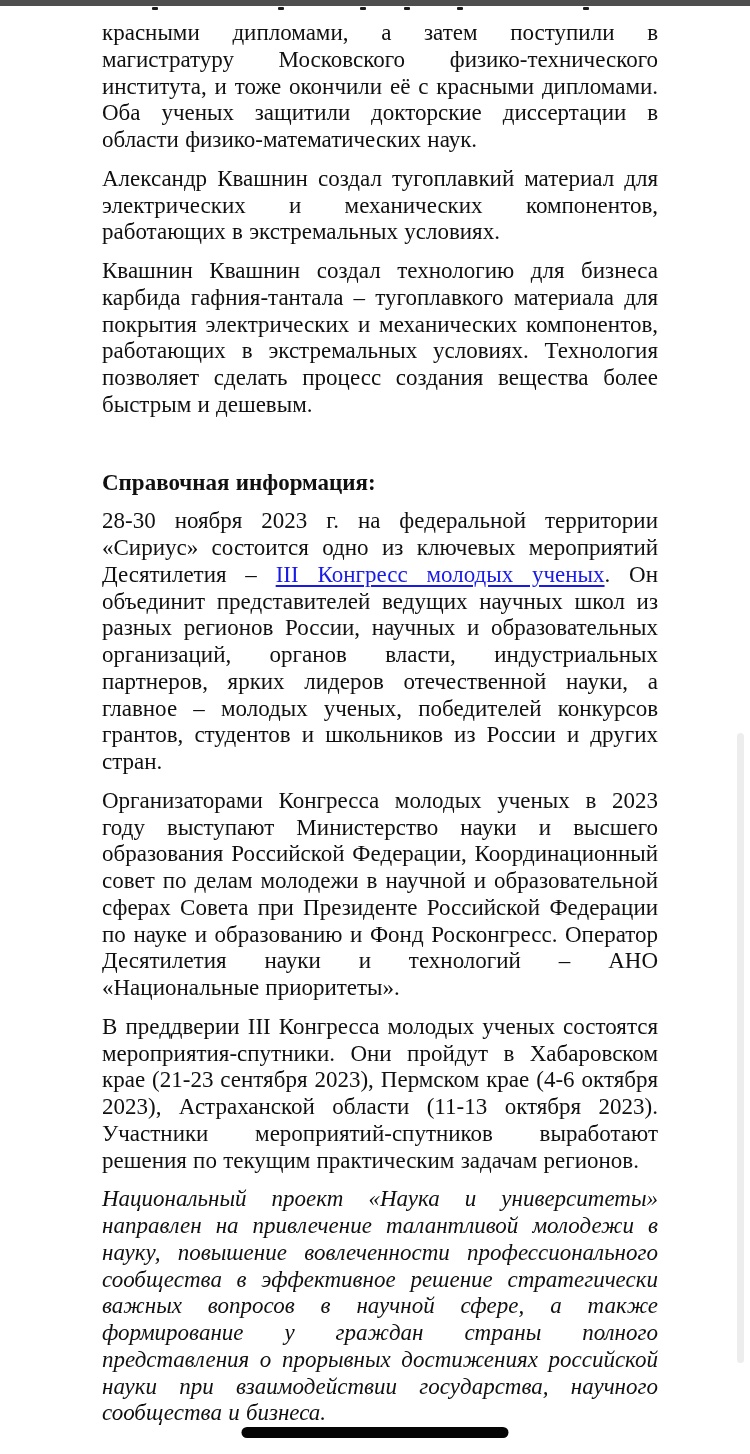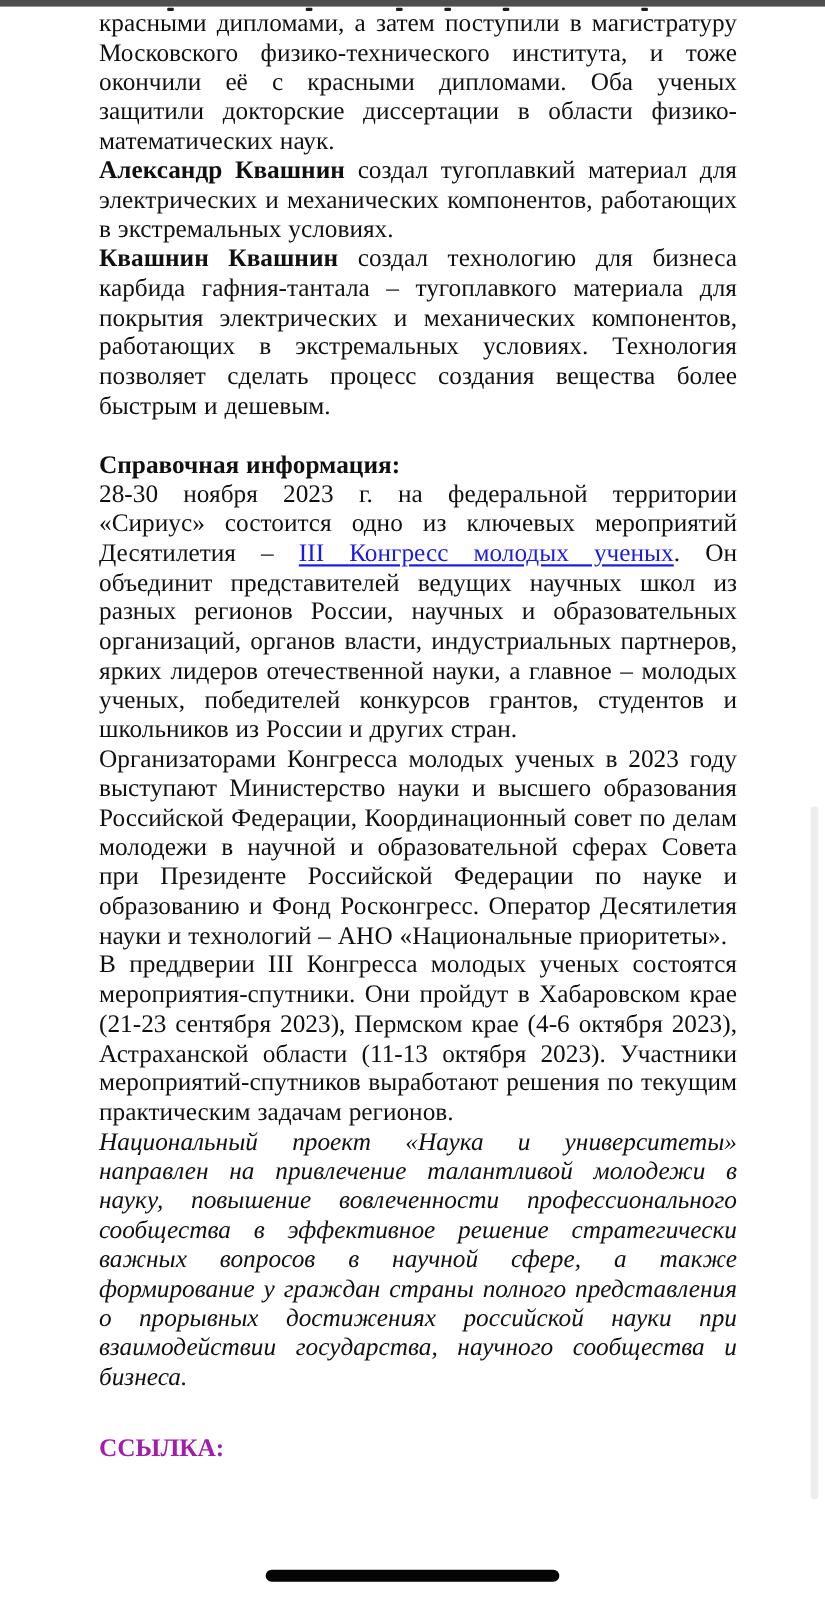--- a/index.html
+++ b/index.html
@@ -38,23 +38,23 @@
     position: absolute;
     top: 8px; left: 90px;
     width: 580px;
     font-size: 23px;
     line-height: 26.75px;
     color: #101010;
     text-align: justify;
     text-align-last: left;
     word-spacing: 0.5px;
   }
-  .doc p { margin: 0; padding: 0; }
+  .doc p { margin: 12px; padding: 0; }
   .seg-normal { font-weight: normal; }
-  .seg-bold { font-weight: bold; }
+  .seg-bold { font-weight: normal; }
   .seg-heading {
     font-weight: bold;
     text-decoration-thickness: 2px;
     text-underline-offset: 3px;
   }
   .para-italic { font-style: italic; }
   .seg-red-bold { font-weight: bold; }
   .spacer { height: 27px; }
   .spacer-sm { height: 11px; }
   a.doc-link {

